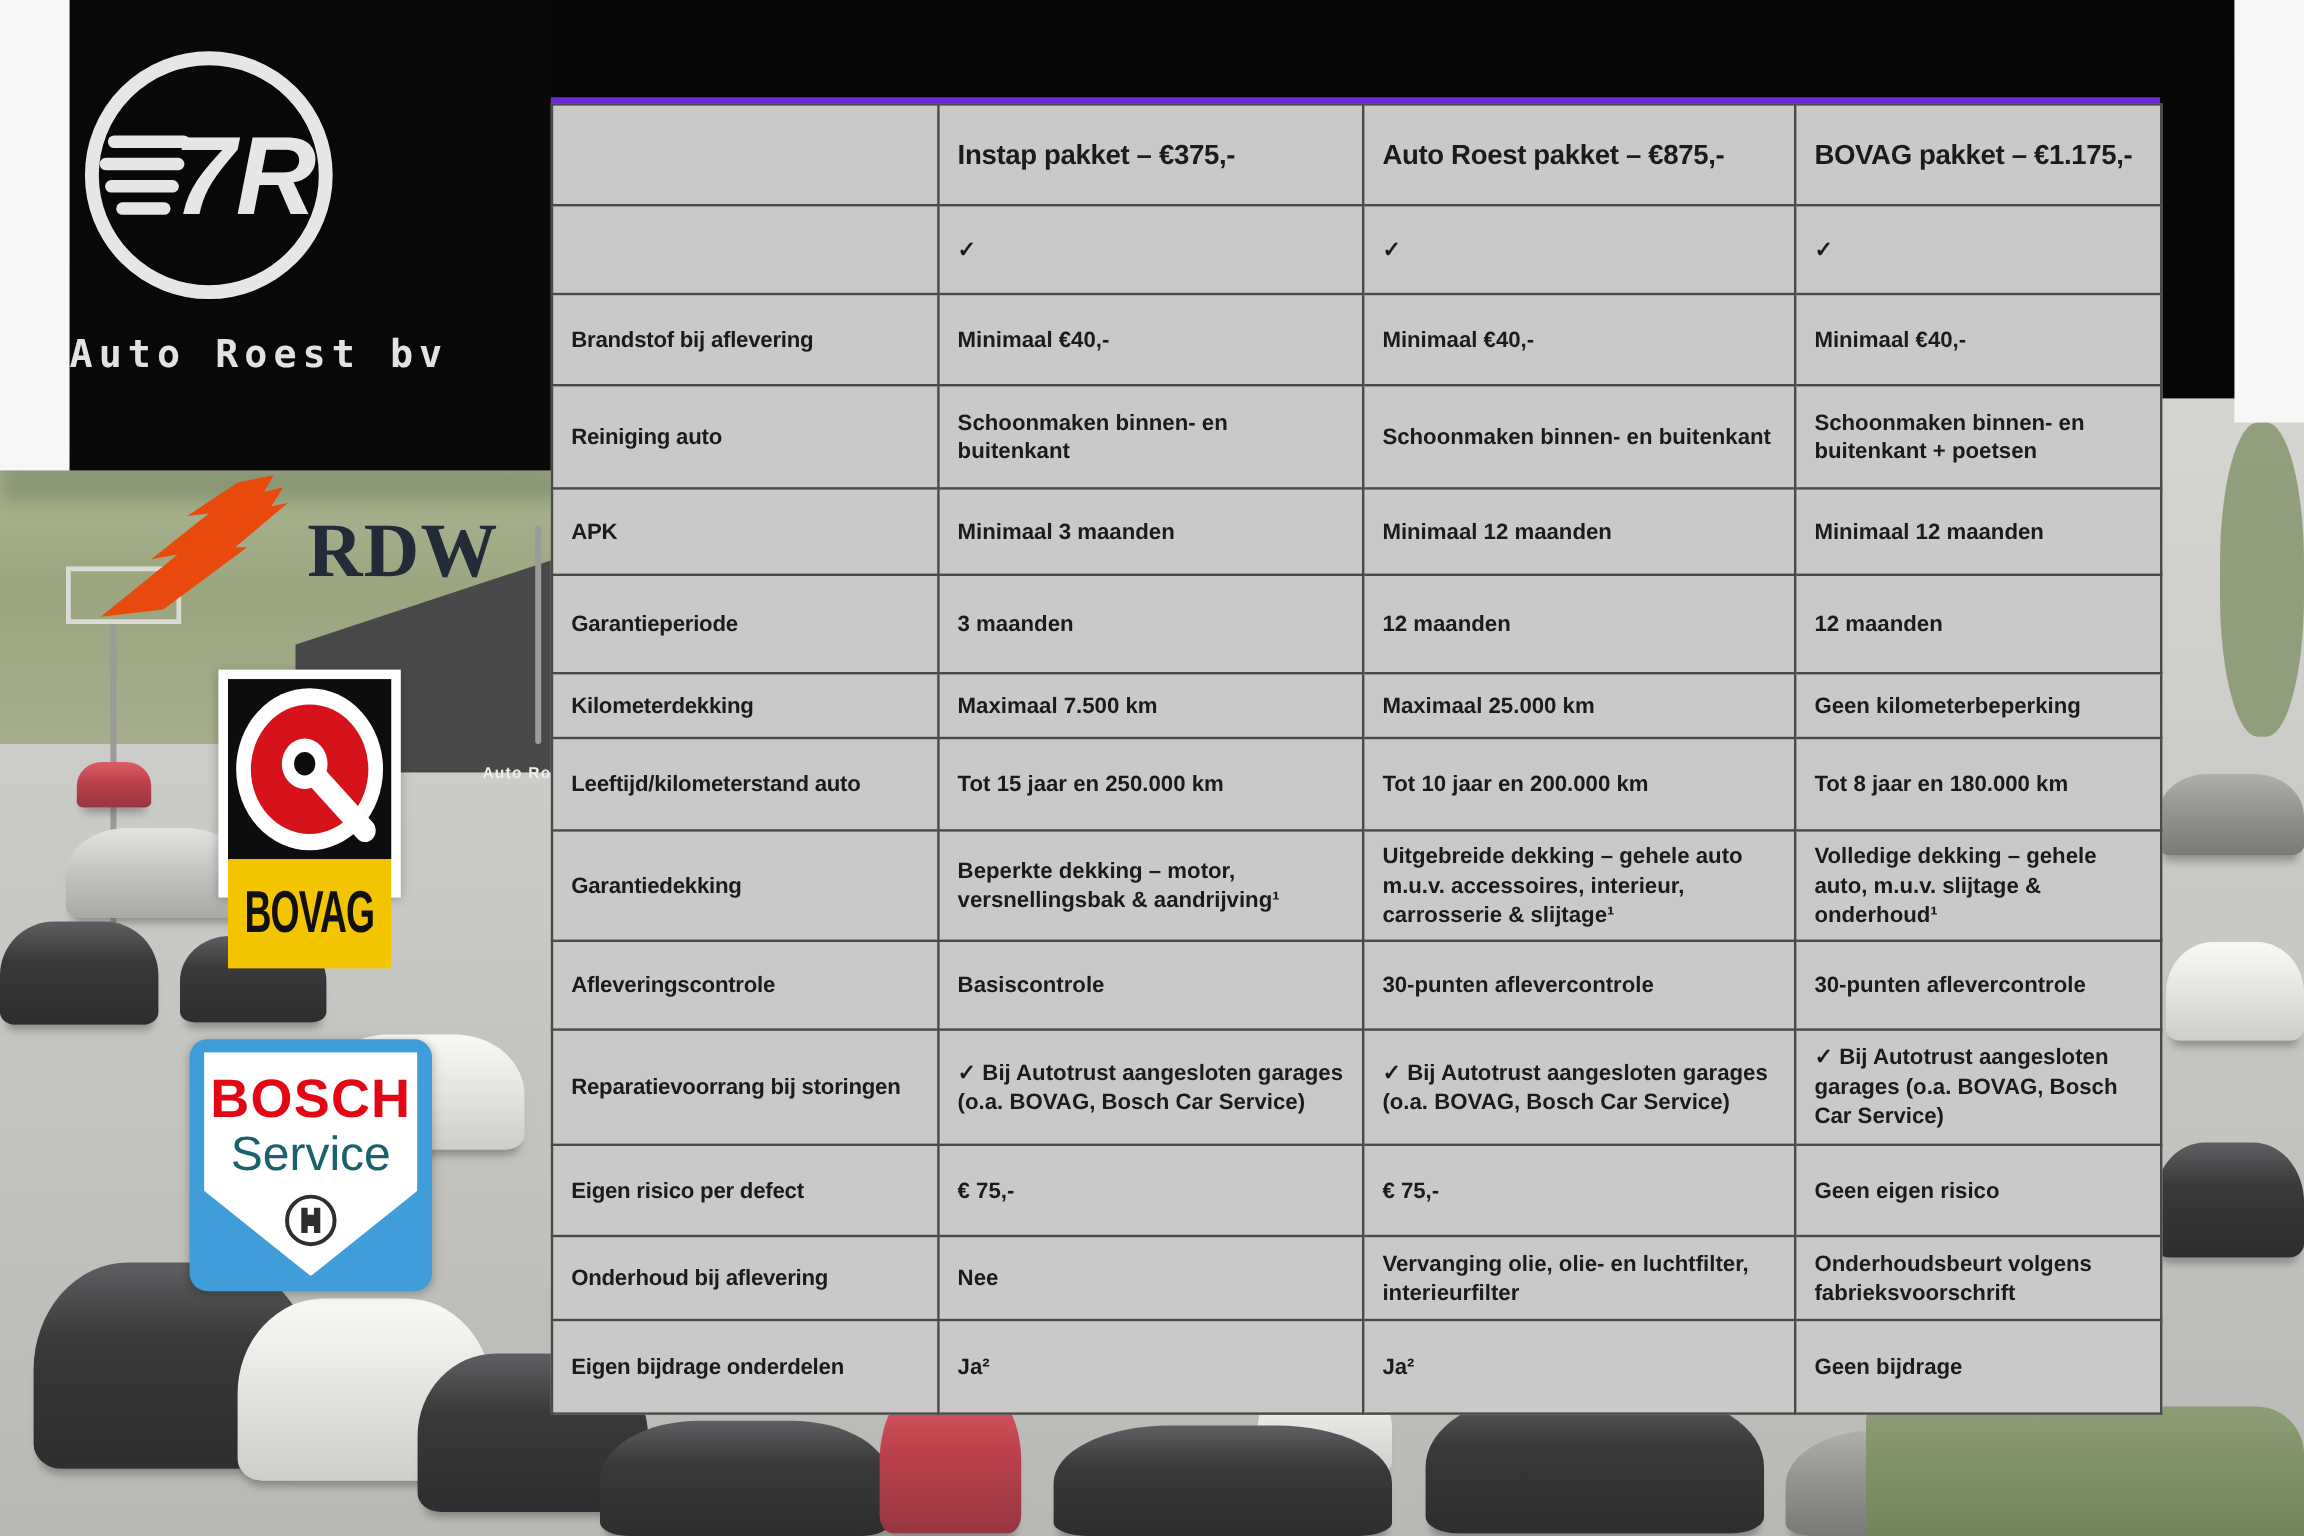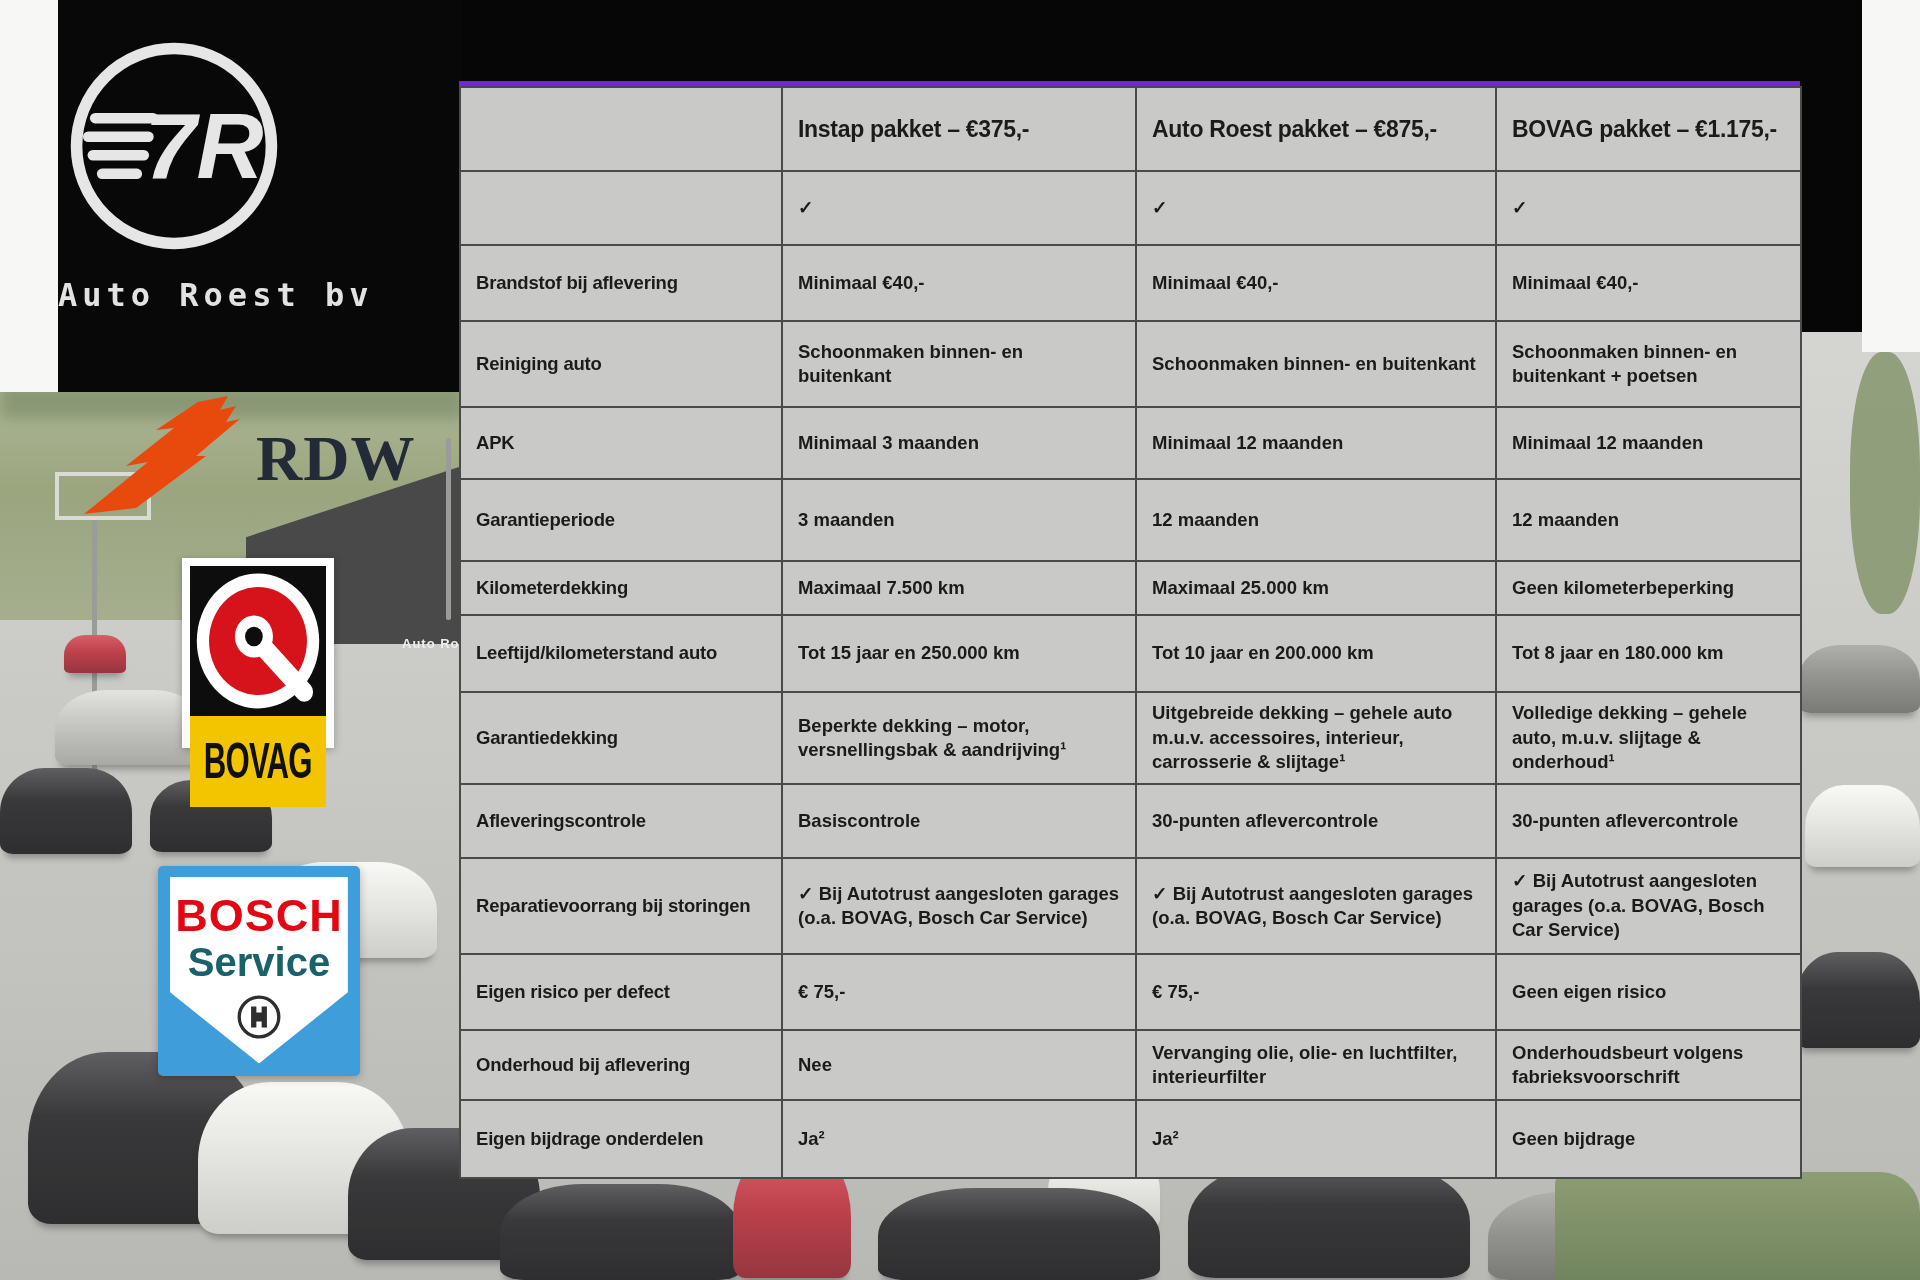--- a/index.html
+++ b/index.html
@@ -40,28 +40,28 @@
   
   .rdw{position:absolute;left:78px;top:396px;width:336px;height:128px;}
   .rdw svg{position:absolute;left:0;top:0;}
   .rdw-text{position:absolute;left:178px;top:26px;font-family:"Liberation Serif",serif;
             font-weight:bold;font-size:64px;color:#232b38;letter-spacing:1px;}
   .bovag{position:absolute;left:182px;top:558px;width:152px;height:190px;background:#fff;
          padding:8px;box-sizing:border-box;box-shadow:0 2px 8px rgba(0,0,0,.25);}
   .bovag-top{width:100%;height:150px;background:#0d0d0d;}
   .bovag-bottom{width:100%;height:91px;background:#f2c500;display:flex;align-items:center;justify-content:center;}
   .bovag-word{font-weight:800;font-size:38px;color:#101010;transform:scale(.82,1.3);letter-spacing:-1px;}
-  .bosch{position:absolute;left:158px;top:866px;width:202px;height:210px;background:#3f9dda;border-radius:5px;
+  .bosch{position:absolute;left:158px;top:866px;width:202px;height:210px;background:#3f9dda;border-radius:15px;
          box-shadow:0 2px 8px rgba(0,0,0,.25);overflow:hidden;}
   .bosch-shield{position:absolute;left:6%;top:5%;width:88%;height:89%;background:#fff;
                 clip-path:polygon(0 0,100% 0,100% 62%,50% 100%,0 62%);}
   .bosch-word1{position:absolute;top:24px;width:100%;text-align:center;color:#e30613;
                font-weight:800;font-size:45px;letter-spacing:1px;}
   .bosch-word2{position:absolute;top:74px;width:100%;text-align:center;color:#19616b;
-               font-weight:700;font-size:40px;}
+               font-weight:400;font-size:40px;}
   .bosch-armature{position:absolute;left:50%;top:118px;transform:translateX(-50%);}
 
   
   .tablewrap{position:absolute;left:459px;top:81px;width:1341px;border-top:5px solid #6d28d9;}
   table.pkg{width:100%;table-layout:fixed;border-collapse:collapse;background:#c9c9c7;}
   .pkg th,.pkg td{border:2px solid #4a4a4a;vertical-align:middle;text-align:left;
                   padding:4px 15px;color:#1b1b1b;overflow:hidden;}
   .pkg th{font-size:23px;font-weight:bold;letter-spacing:-.3px;height:74px;white-space:nowrap;}
   .pkg td{font-size:18.5px;font-weight:bold;line-height:1.32;}
   .pkg td.lbl{white-space:nowrap;letter-spacing:-.2px;}

